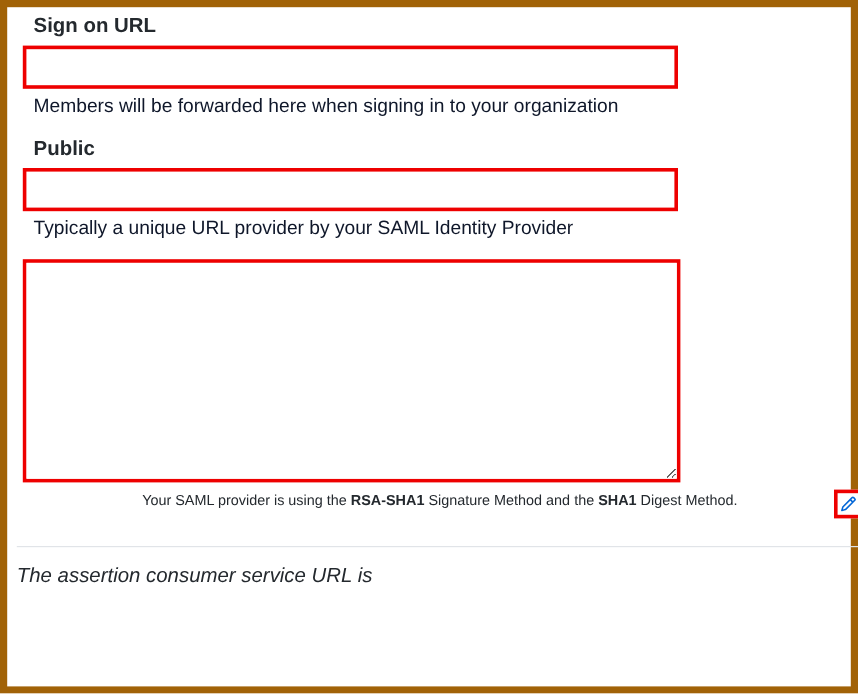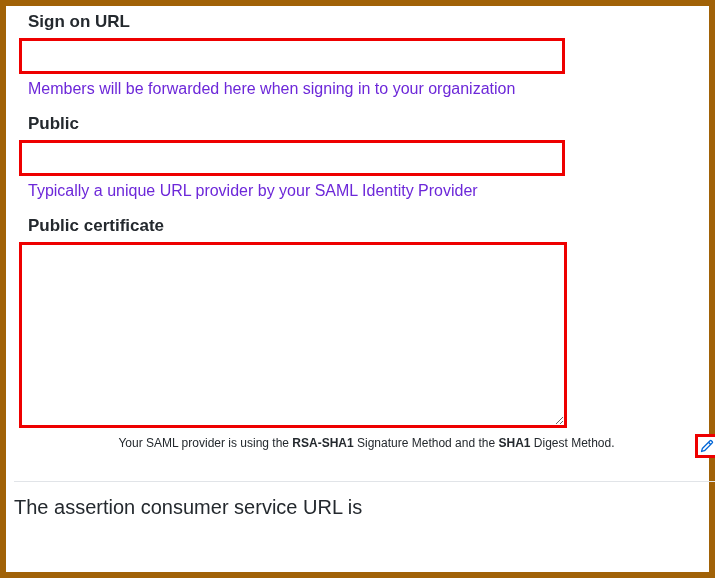--- a/index.html
+++ b/index.html
@@ -35,21 +35,21 @@
     height: 36px;
     margin-left: 5px;
     border: 3px solid #ee0000;
     background: #fff;
     font-size: 15px;
     padding: 4px 8px;
     outline: none;
   }
   .help-text {
     font-size: 16px;
-    color: #6d28d9;
+    color: #0f172a;
     margin: 6px 0 0 14px;
   }
   .textarea-wrap {
     margin-left: 5px;
     width: 548px;
     height: 186px;
     border: 3px solid #ee0000;
     background: #fff;
     overflow: hidden;
   }
@@ -83,44 +83,44 @@
     height: 24px;
     border: 3px solid #ee0000;
     display: flex;
     align-items: center;
     justify-content: center;
     cursor: pointer;
     background: #fff;
   }
   .edit-btn svg { display: block; }
   .acs-line {
-    font-size: 20px;
+    font-size: 17px;
     color: #24292e;
     margin: 14px 0 0 0;
+    font-style: italic;
   }
 </style>
 </head>
 <body>
 
 <div class="container">
 
   <div class="field-group">
     <label class="field-label">Sign on URL</label>
     <input type="text" class="text-input" value="" style="">
     <p class="help-text">Members will be forwarded here when signing in to your organization</p>
   </div>
 
   <div class="field-group">
     <label class="field-label">Public</label>
     <input type="text" class="text-input" value="" style="">
     <p class="help-text">Typically a unique URL provider by your SAML Identity Provider</p>
   </div>
 
   <div class="field-group" style="margin-bottom:8px;">
-    <label class="field-label">Public certificate</label>
     <div class="textarea-wrap">
       <textarea class="textarea-input" style=""></textarea>
     </div>
   </div>
 
   <div class="info-line">
     <span>Your SAML provider is using the </span><strong>RSA-SHA1</strong><span> Signature Method and the </span><strong>SHA1</strong><span> Digest Method.</span>
     <span class="edit-btn">
       <svg width="14" height="14" viewBox="0 0 16 16" fill="#0366d6">
           <path d="M11.013 1.427a1.75 1.75 0 012.474 0l1.086 1.086a1.75 1.75 0 010 2.474l-8.61 8.61c-.21.21-.47.364-.756.445l-3.251.93a.75.75 0 01-.927-.928l.929-3.25a1.75 1.75 0 01.445-.758l8.61-8.61zm1.414 1.06a.25.25 0 00-.354 0L10.811 3.75l1.439 1.44 1.263-1.263a.25.25 0 000-.354l-1.086-1.086zM11.189 6.25L9.75 4.81l-6.286 6.287a.25.25 0 00-.064.108l-.558 1.953 1.953-.558a.249.249 0 00.108-.064l6.286-6.286z"></path>

